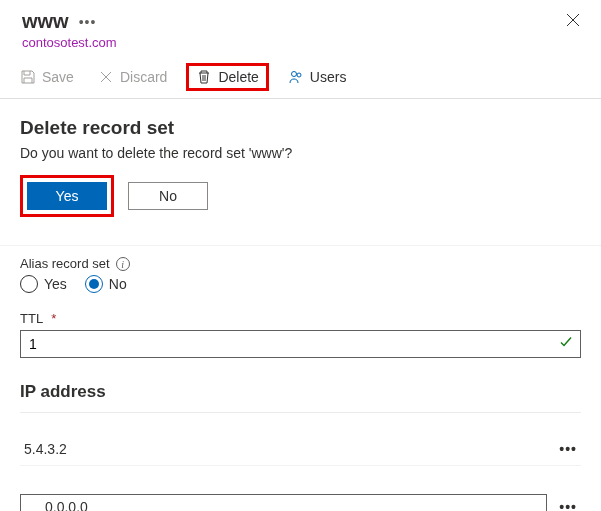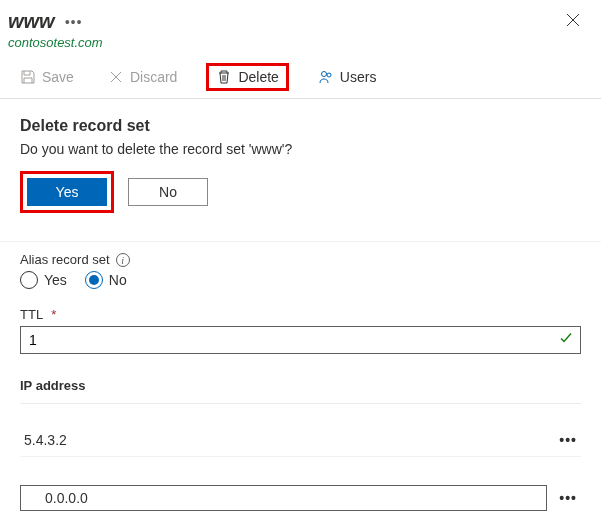--- a/index.html
+++ b/index.html
@@ -1,28 +1,28 @@
 <!DOCTYPE html>
 <html><head>
 <meta charset="utf-8">
 <style>
   * { box-sizing: border-box; margin: 0; padding: 0; }
   body { font-family: "Segoe UI", Arial, sans-serif; font-size: 14px; color: #323130; background: #fff; width: 601px; }
-  .header { padding: 10px 20px 6px 8px; position: relative; font-style: italic; }
+  .header { padding: 10px 20px 6px 22px; position: relative; }
   .title-row { display: flex; align-items: center; gap: 10px; }
   .title { font-size: 20px; font-weight: 600; }
   .more-dots { color: #605e5c; font-size: 14px; letter-spacing: 1px; cursor: pointer; }
   .close-btn { position: absolute; right: 20px; top: 12px; cursor: pointer; color: #323130; }
-  .subtitle { font-size: 13px; color: #15803d; margin-top: 2px; }
-  .toolbar { display: flex; gap: 34px; padding: 10px 20px 10px 20px; border-bottom: 1px solid #e1dfdd; align-items: center; }
+  .subtitle { font-size: 13px; color: #a21caf; margin-top: 2px; }
+  .toolbar { display: flex; gap: 24px; padding: 10px 20px 10px 20px; border-bottom: 1px solid #e1dfdd; align-items: center; }
   .toolbar-item { display: flex; align-items: center; gap: 6px; color: #323130; font-size: 14px; cursor: pointer; }
   .toolbar-item.disabled { color: #a19f9d; cursor: default; }
   .toolbar-item svg { width: 16px; height: 16px; }
   .highlight-red { border: 3px solid #e60000; padding: 3px 7px; margin: -3px -5px; }
-  .section-title { font-size: 16px; font-weight: 600; padding: 18px 8px 6px 20px; }
+  .section-title { font-size: 19px; font-weight: 600; padding: 18px 8px 6px 20px; }
   .prompt-text { font-size: 14px; padding: 0 20px 14px 20px; }
   .btn-row { display: flex; gap: 14px; padding: 0 20px 28px 20px; align-items: center; }
   .btn { height: 28px; min-width: 80px; display: flex; align-items: center; justify-content: center; font-size: 14px; cursor: pointer; }
   .btn-primary { background: #0067b8; color: #fff; border: 1px solid #0067b8; }
   .btn-secondary { background: #fff; color: #323130; border: 1px solid #8a8886; }
   .yes-wrap { border: 3px solid #e60000; padding: 4px; }
   .form-area { padding: 10px 20px 10px 20px; border-top: 1px solid #f3f2f1; }
   .field-label { font-size: 13px; color: #323130; margin-bottom: 4px; display: flex; align-items: flex-end; gap: 6px; }
   .info-icon { display:inline-flex; width:14px; height:14px; border:1px solid #605e5c; border-radius:50%; align-items:center; justify-content:center; font-size:10px; color:#605e5c; font-style: italic; font-family: Georgia, serif; }
   .radio-row { display: flex; gap: 18px; margin-bottom: 18px; }
@@ -33,21 +33,21 @@
   .two-col { display: flex; gap: 14px; }
   .col { flex: 1; }
   .req-star { color: #a4262c; margin-left: 2px; }
   .text-input { width: 100%; height: 28px; border: 1px solid #605e5c; padding: 0 28px 0 8px; font-size: 14px; outline: none; position: relative; }
   .input-wrap { position: relative; }
   .input-check { position: absolute; right: 8px; top: 50%; transform: translateY(-50%); color: #107c10; }
   .select-wrap { position: relative; }
   .select-input { width: 100%; height: 28px; border: 1px solid #605e5c; padding: 0 28px 0 8px; font-size: 14px; background:#fff; display:flex; align-items:center; cursor:pointer; }
   .chevron { position: absolute; right: 8px; top: 50%; transform: translateY(-50%); color:#323130; }
   .ip-section { padding: 14px 20px 10px 20px; }
-  .ip-header { font-size: 13px; font-weight: 600; padding-bottom: 10px; border-bottom: 1px solid #edebe9; }
+  .ip-header { font-size: 17px; font-weight: 600; padding-bottom: 10px; border-bottom: 1px solid #edebe9; }
   .ip-row { display: flex; align-items: center; padding: 8px 0; border-bottom: 1px solid #f3f2f1; gap: 8px; margin-top: 20px; }
   .ip-val { flex: 1; font-size: 14px; padding-left: 4px; }
   .ip-more { color: #323130; font-weight:bold; letter-spacing:1px; cursor:pointer; padding: 0 4px; }
   .ip-input { flex: 1; height: 26px; border: 1px solid #605e5c; padding: 0 24px; font-size: 14px; color:#323130; }
 </style>
 </head>
 <body>
 
 <div class="header">
   <div class="title-row">

